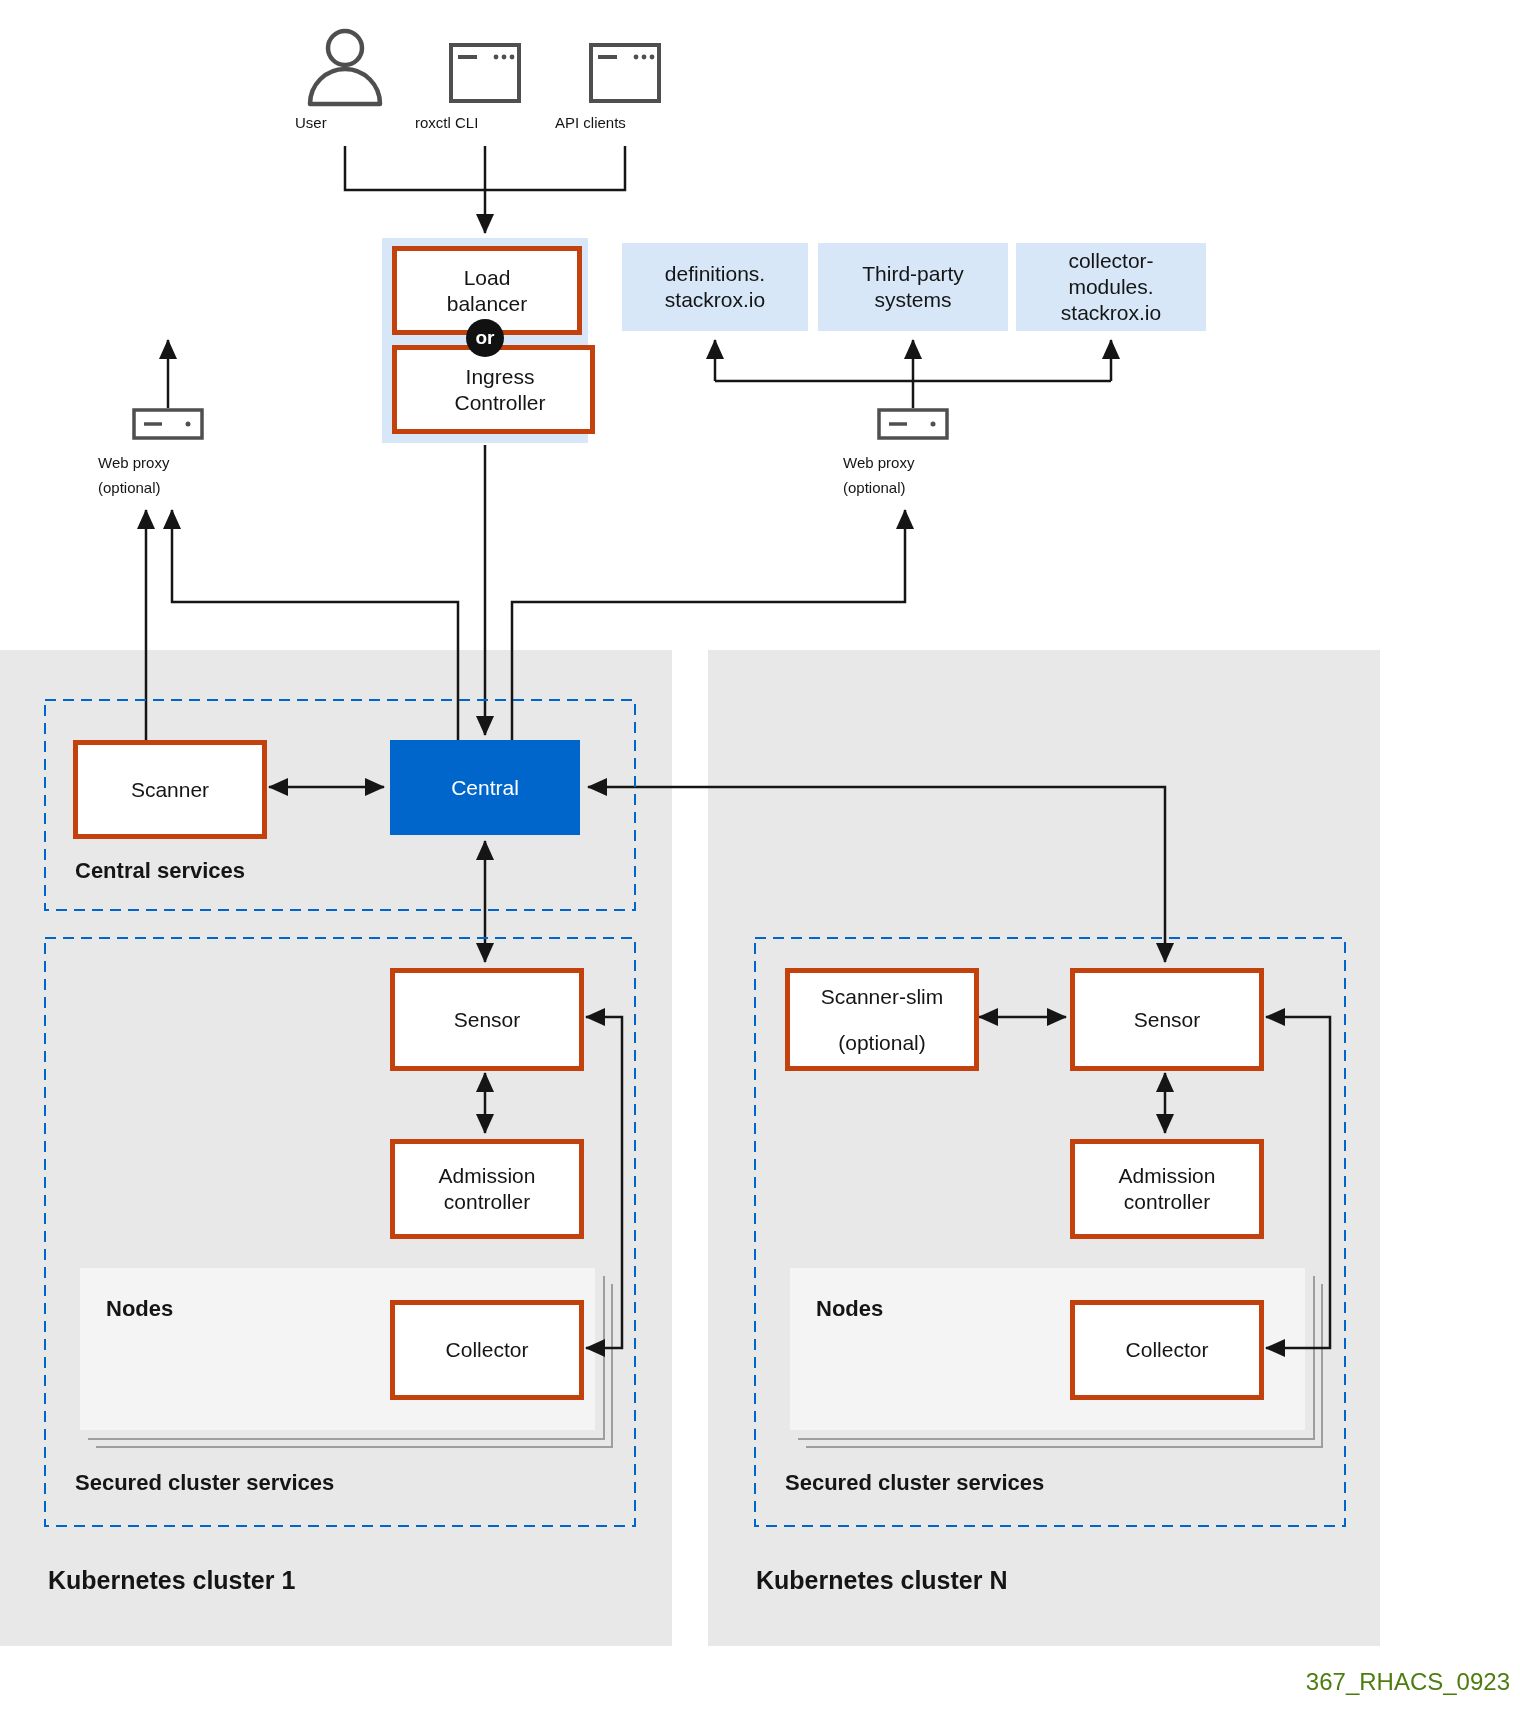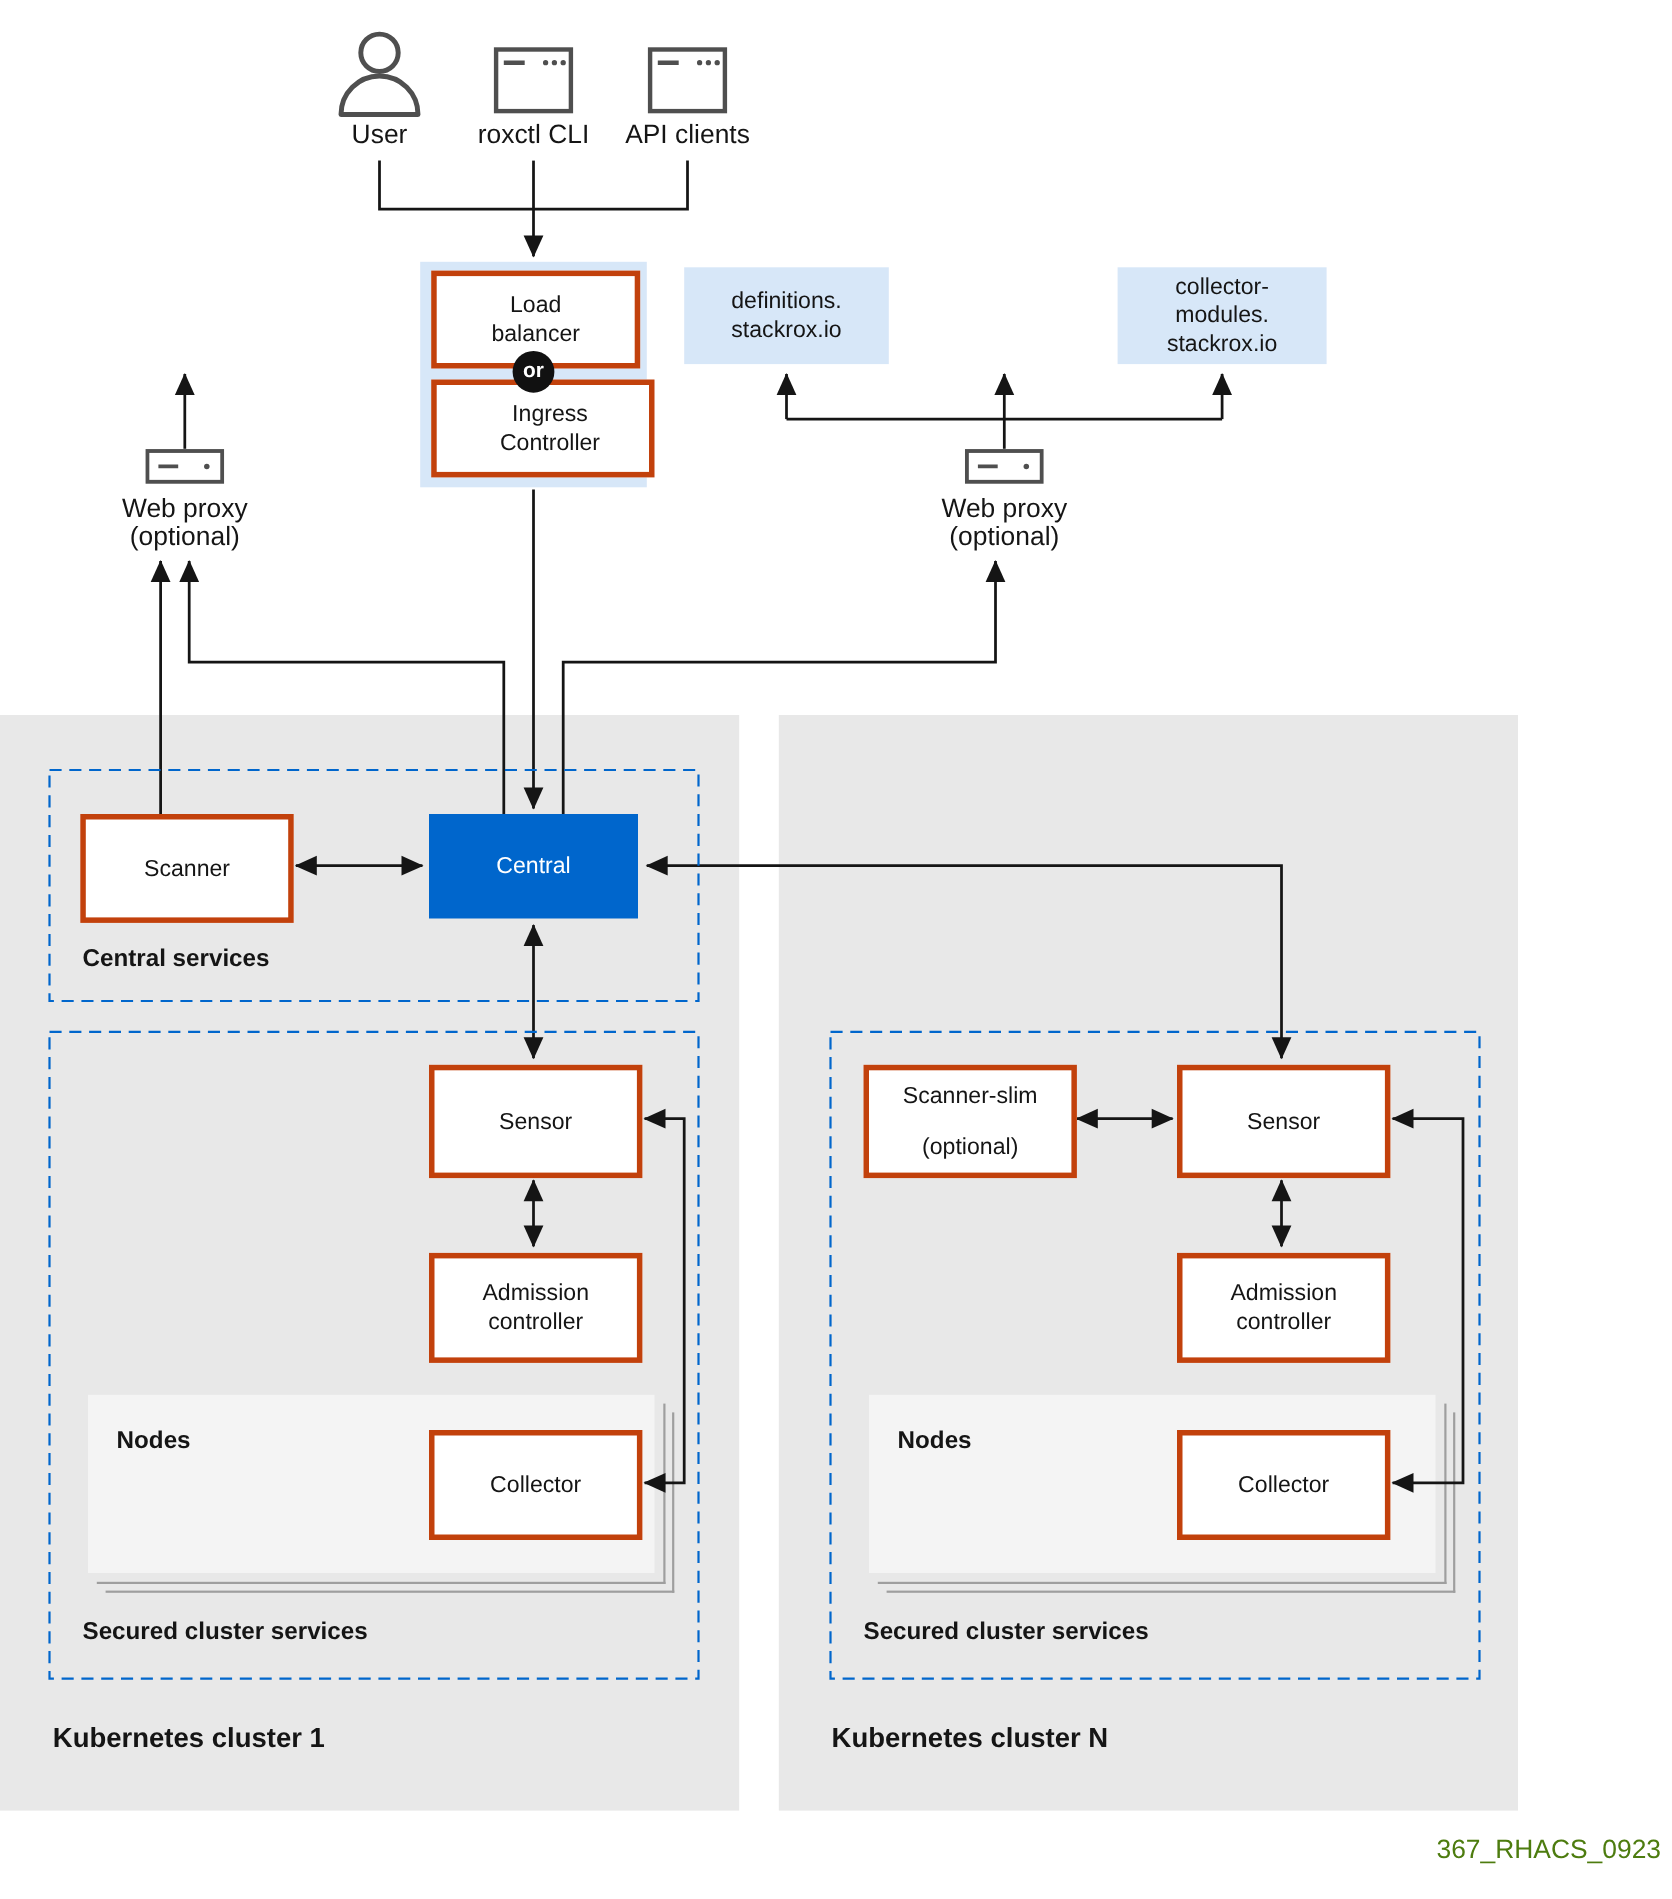--- a/index.html
+++ b/index.html
@@ -11,21 +11,21 @@
   .stack{z-index:1;border-right:2px solid #9e9e9e;border-bottom:2px solid #9e9e9e;background:transparent;}
   svg.layer{position:absolute;left:0;top:0;z-index:2;pointer-events:none;}
   .box{background:#ffffff;border:5px solid #c2410c;display:flex;flex-direction:column;align-items:center;
        justify-content:center;text-align:center;font-size:21px;line-height:26px;z-index:3;}
   .bluebox{background:#d7e7f8;border:0;display:flex;flex-direction:column;align-items:center;
        justify-content:center;text-align:center;font-size:21px;line-height:26px;z-index:3;}
   .bluegroup{background:#d7e7f8;z-index:2;}
   .central{background:#0066cc;color:#ffffff;border:0;}
   .or-badge{background:#111111;color:#ffffff;border-radius:50%;width:38px;height:38px;display:flex;
        align-items:center;justify-content:center;font-size:19px;font-weight:bold;z-index:4;}
-  .icon-label{font-size:24px;line-height:25px;text-align:center;z-index:3;}
+  .icon-label{font-size:15px;line-height:25px;text-align:left;z-index:3;}
   .sec-label{font-size:22px;font-weight:bold;z-index:3;}
   .cluster-title{font-size:25px;font-weight:bold;z-index:3;}
   .nodes-label{font-size:22px;font-weight:bold;z-index:3;}
   .watermark{font-size:24px;color:#4d7c0f;text-align:right;z-index:3;}
   .icon{z-index:3;}
 </style>
 </head>
 <body>
 
 <div id="canvas">
@@ -108,20 +108,24 @@
   <div class="abs or-badge" style="left:466px;top:319px;">or</div>
   <div class="abs box" style="left:392px;top:345px;width:180px;height:79px;padding-left:13px;">
     <span>Ingress</span>
     <span>Controller</span>
   </div>
 
   <div class="abs bluebox" style="left:622px;top:243px;width:186px;height:88px;">
     <span>definitions.</span>
     <span>stackrox.io</span>
   </div>
+  <div class="abs bluebox" style="left:818px;top:243px;width:190px;height:88px;">
+    <span>Third-party</span>
+    <span>systems</span>
+  </div>
   <div class="abs bluebox" style="left:1016px;top:243px;width:190px;height:88px;">
     <span>collector-</span>
     <span>modules.</span>
     <span>stackrox.io</span>
   </div>
 
   <svg class="abs icon" style="left:132px;top:408px;" width="72" height="32" viewBox="0 0 72 32">
     <rect x="2" y="2" width="68" height="28" fill="#ffffff" stroke="#4f4f4f" stroke-width="3.5"></rect>
     <line x1="12" y1="16" x2="30" y2="16" stroke="#4f4f4f" stroke-width="3.5"></line>
     <circle cx="56" cy="16" r="2.5" fill="#4f4f4f"></circle>

